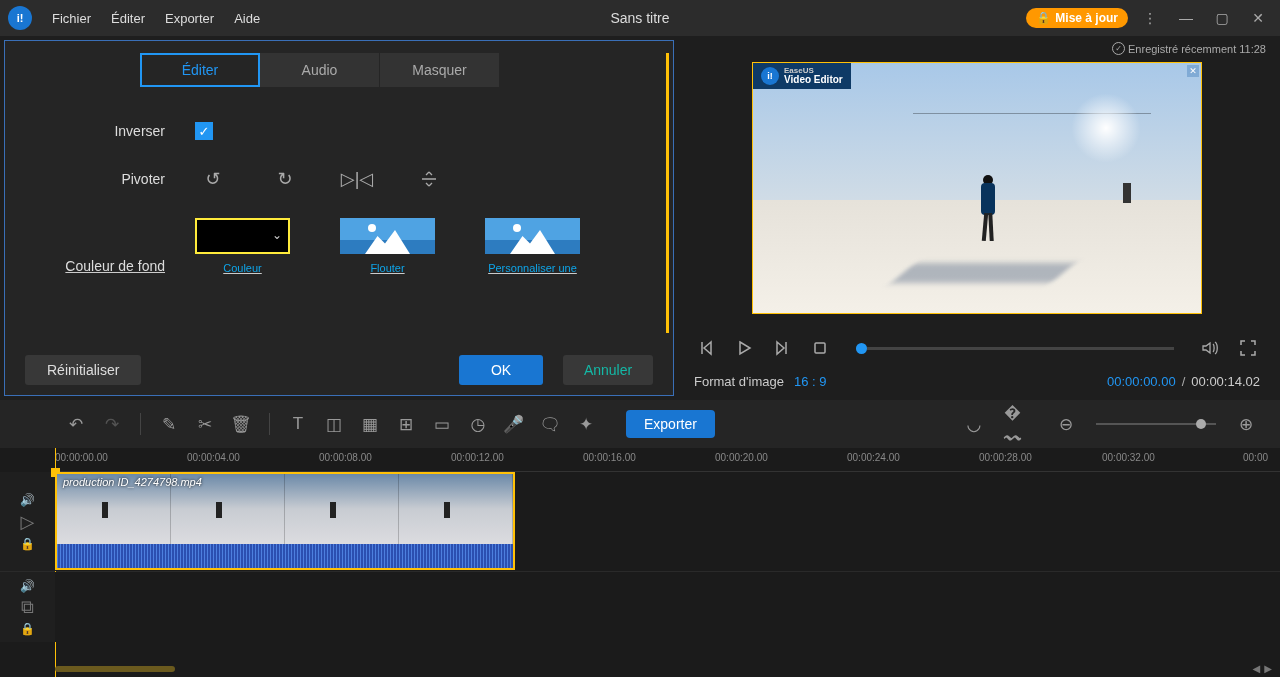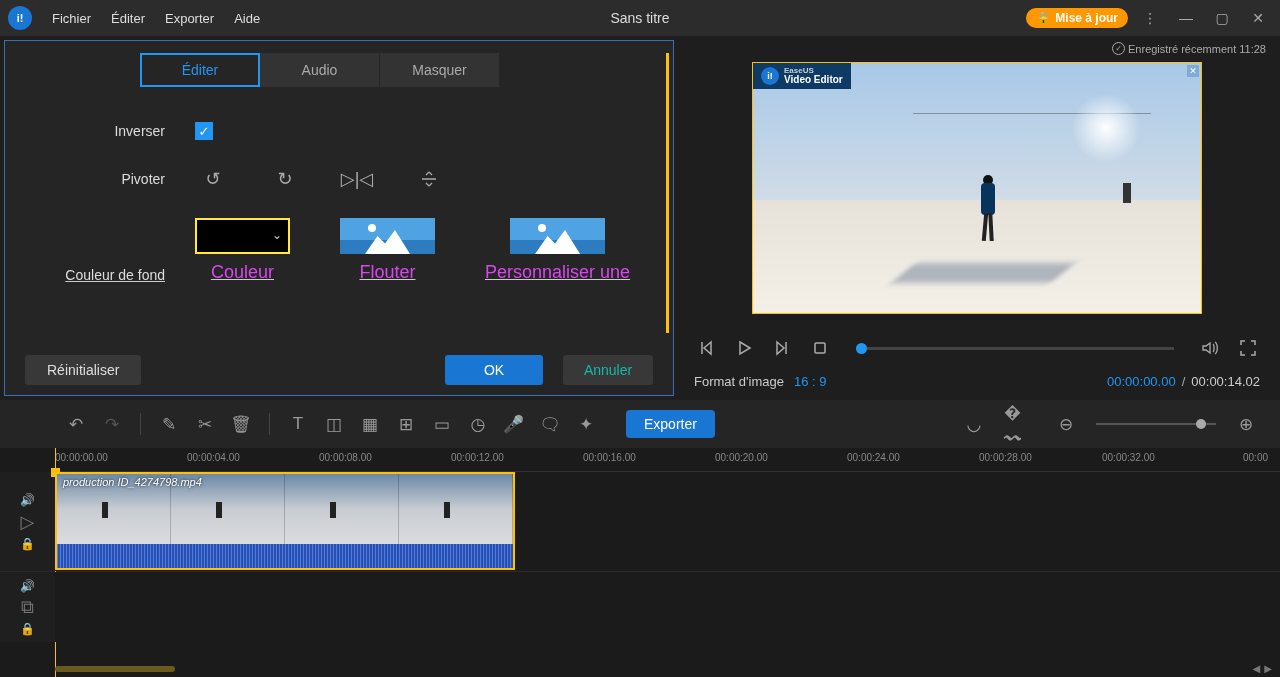--- a/index.html
+++ b/index.html
@@ -42,21 +42,21 @@
   .icon-btn { width: 36px; height: 30px; display: flex; align-items: center; justify-content: center; color: #aaa; font-size: 18px; cursor: pointer; margin-right: 36px; }
 
   .bg-options { display: flex; gap: 50px; }
   .bg-opt { display: flex; flex-direction: column; align-items: center; gap: 8px; }
   .bg-swatch { width: 95px; height: 36px; border: 2px solid transparent; position:relative;}
   .bg-swatch.sel { border-color: #ffeb3b; background:#000;}
   .bg-swatch .chev{position:absolute; right:6px; top:8px; color:#ccc; font-size:12px;}
   .bg-img { width: 95px; height: 36px; background: linear-gradient(180deg,#4fa3e3 60%,#2d7cc0 60%); position: relative; overflow:hidden;}
   .bg-img::after{content:""; position:absolute; left:20px; top:6px; width:50px; height:30px; background:#fff; clip-path:polygon(10% 100%,35% 40%,50% 65%,70% 20%,100% 100%);}
   .bg-img::before{content:""; position:absolute; left:28px; top:6px; width:8px; height:8px; background:#fff; border-radius:50%;}
-  .bg-label { font-size: 18px; color: #d946ef; }
+  .bg-label { font-size: 11px; color: #0ea5e9; }
 
   .panel-actions { position: absolute; bottom: 10px; left: 20px; right: 20px; display: flex; align-items: center; }
   .btn { height: 30px; padding: 0 22px; border-radius: 3px; font-size: 14px; display: flex; align-items: center; justify-content: center; cursor: pointer; }
   .btn-reset { background: #383838; color: #ddd; }
   .btn-ok { background: #1976d2; color: #fff; }
   .btn-cancel { background: #383838; color: #14b8a6; }
 
   .accent-bar{position:absolute; right:4px; top:12px; width:3px; height:280px; background:#ffc107;}
 
   
@@ -193,21 +193,21 @@
             <div class="bg-img"></div>
             <div class="bg-label">Personnaliser une</div>
           </div>
         </div>
       </div>
     </div>
 
     <div class="panel-actions">
       <div class="btn btn-reset">Réinitialiser</div>
       <div style="margin-left:auto; display:flex; gap:20px;">
-        <div class="btn btn-ok" style="width:98px;">OK</div>
+        <div class="btn btn-ok" style="width:84px;">OK</div>
         <div class="btn btn-cancel" style="width:90px;">Annuler</div>
       </div>
     </div>
   </div>
 
   <div class="panel-right">
     <div class="saved-text">
         <span>Enregistré récemment 11:28</span>
       </div>
     <div class="preview-box">

